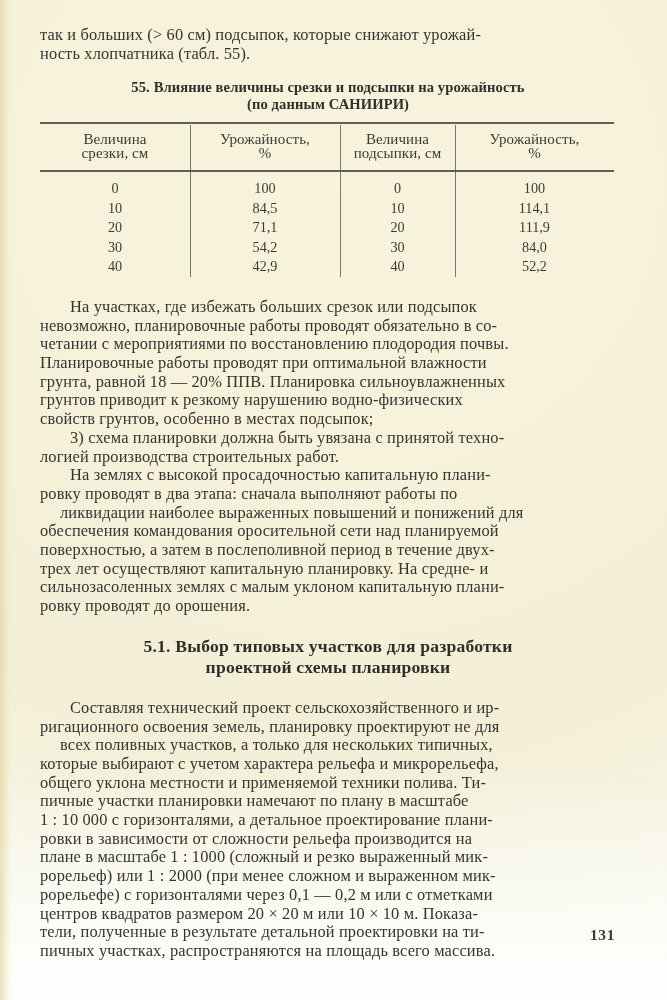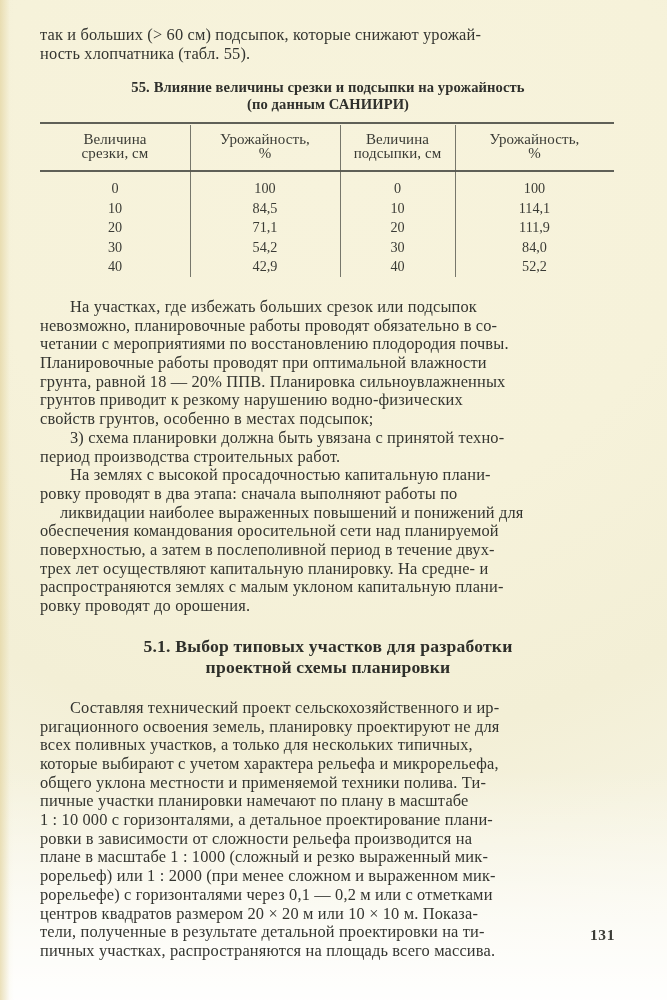--- a/index.html
+++ b/index.html
@@ -258,47 +258,47 @@
       <span class="ln" style="letter-spacing: 0.15px;">невозможно, планировочные работы проводят обязательно в со-</span>
       <span class="ln" style="letter-spacing: 0.15px;">четании с мероприятиями по восстановлению плодородия почвы.</span>
       <span class="ln" style="letter-spacing: 0.15px;">Планировочные работы проводят при оптимальной влажности</span>
       <span class="ln" style="letter-spacing: 0.15px;">грунта, равной 18 — 20% ППВ. Планировка сильноувлажненных</span>
       <span class="ln" style="letter-spacing: 0.15px;">грунтов приводит к резкому нарушению водно-физических</span>
       <span class="ln">свойств грунтов, особенно в местах подсыпок;</span>
     </div>
 
     <div class="para">
       <span class="ln" style="letter-spacing: 0.15px;"><span class="indent"></span><span>3) схема планировки должна быть увязана с принятой техно-</span></span>
-      <span class="ln">период производства строительных работ.</span>
+      <span class="ln">логией производства строительных работ.</span>
     </div>
 
     <div class="para">
       <span class="ln" style="letter-spacing: 0.15px;"><span class="indent"></span><span>На землях с высокой просадочностью капитальную плани-</span></span>
       <span class="ln" style="letter-spacing: 0.15px;">ровку проводят в два этапа: сначала выполняют работы по</span>
       <span class="ln" style="letter-spacing: 0.15px; margin-left: 20px;">ликвидации наиболее выраженных повышений и понижений для</span>
       <span class="ln" style="letter-spacing: 0.15px;">обеспечения командования оросительной сети над планируемой</span>
       <span class="ln" style="letter-spacing: 0.15px;">поверхностью, а затем в послеполивной период в течение двух-</span>
       <span class="ln" style="letter-spacing: 0.15px;">трех лет осуществляют капитальную планировку. На средне- и</span>
-      <span class="ln" style="letter-spacing: 0.15px;">распространяются землях с малым уклоном капитальную плани-</span>
+      <span class="ln" style="letter-spacing: 0.15px;">сильнозасоленных землях с малым уклоном капитальную плани-</span>
       <span class="ln">ровку проводят до орошения.</span>
     </div>
 
     <div class="sp-20"></div>
 
     <div class="sec-head">
       <span>5.1. Выбор типовых участков для разработки</span>
       <span class="l2">проектной схемы планировки</span>
     </div>
 
     <div class="sp-20"></div>
 
     <div class="para">
       <span class="ln" style="letter-spacing: 0.15px;"><span class="indent"></span><span>Составляя технический проект сельскохозяйственного и ир-</span></span>
       <span class="ln" style="letter-spacing: 0.15px;">ригационного освоения земель, планировку проектируют не для</span>
-      <span class="ln" style="letter-spacing: 0.15px;">всех поливных участков, а только для нескольких типичных,</span>
+      <span class="ln" style="letter-spacing: 0.15px; margin-left: 20px;">всех поливных участков, а только для нескольких типичных,</span>
       <span class="ln" style="letter-spacing: 0.15px;">которые выбирают с учетом характера рельефа и микрорельефа,</span>
       <span class="ln" style="letter-spacing: 0.15px;">общего уклона местности и применяемой техники полива. Ти-</span>
       <span class="ln" style="letter-spacing: 0.15px;">пичные участки планировки намечают по плану в масштабе</span>
       <span class="ln" style="letter-spacing: 0.15px;">1 : 10 000 с горизонталями, а детальное проектирование плани-</span>
       <span class="ln" style="letter-spacing: 0.15px;">ровки в зависимости от сложности рельефа производится на</span>
       <span class="ln" style="letter-spacing: 0.15px;">плане в масштабе 1 : 1000 (сложный и резко выраженный мик-</span>
       <span class="ln" style="letter-spacing: 0.15px;">рорельеф) или 1 : 2000 (при менее сложном и выраженном мик-</span>
       <span class="ln" style="letter-spacing: 0.15px;">рорельефе) с горизонталями через 0,1 — 0,2 м или с отметками</span>
       <span class="ln" style="letter-spacing: 0.15px;">центров квадратов размером 20 × 20 м или 10 × 10 м. Показа-</span>
       <span class="ln" style="letter-spacing: 0.15px;">тели, полученные в результате детальной проектировки на ти-</span>

